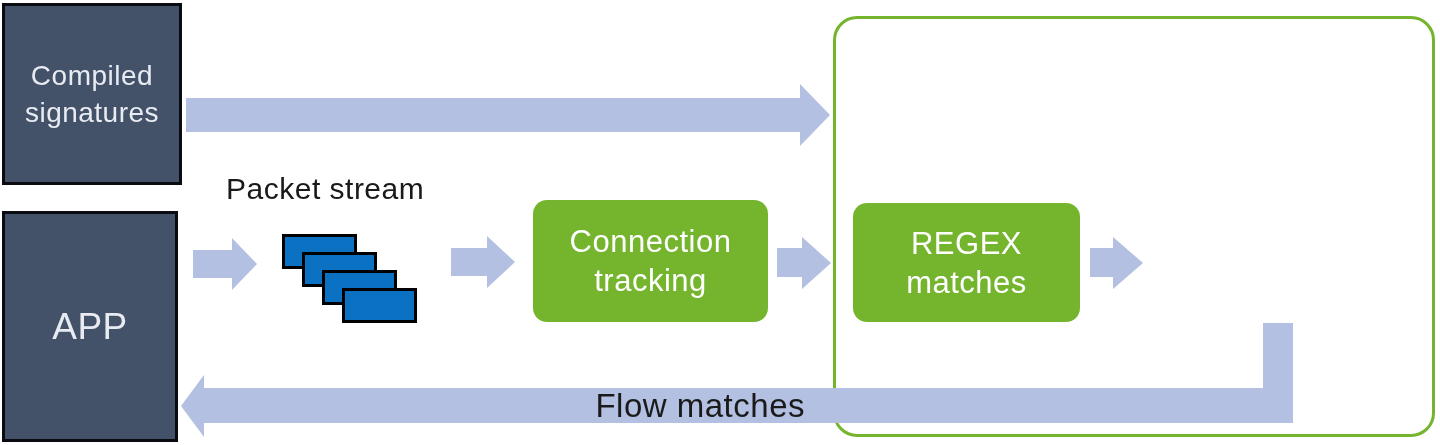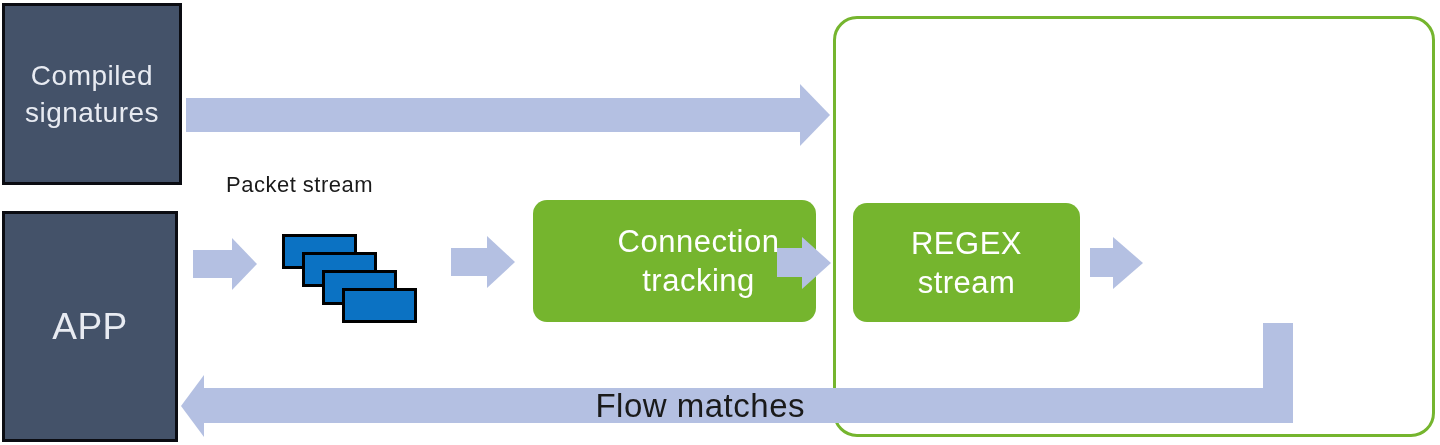--- a/index.html
+++ b/index.html
@@ -22,21 +22,21 @@
     justify-content:center;text-align:center;letter-spacing:.5px;
   }
   #box-compiled{left:2px;top:3px;width:180px;height:182px;font-size:28px;line-height:37px;}
   #box-app{left:2px;top:211px;width:176px;height:231px;font-size:37px;}
   
   .greenbox{
     position:absolute;background:var(--green);border-radius:14px;color:#ffffff;
     display:flex;align-items:center;justify-content:center;text-align:center;
     font-size:31px;line-height:39px;letter-spacing:.5px;
   }
-  #box-conn{left:533px;top:200px;width:235px;height:122px;padding-left:48px;}
+  #box-conn{left:533px;top:200px;width:235px;height:122px;}
   #box-regex{left:853px;top:203px;width:227px;height:119px;}
   #box-post{left:1147px;top:203px;width:230px;height:120px;}
   
   .container-outline{
     position:absolute;left:833px;top:16px;width:602px;height:421px;
     border:3.5px solid var(--green);border-radius:24px;box-sizing:border-box;z-index:1;
   }
   
   .band{position:absolute;background:var(--lav);}
   .head{position:absolute;width:0;height:0;border-style:solid;border-color:transparent;}
@@ -51,21 +51,21 @@
   #arr3-band{left:777px;top:248px;width:25px;height:29px;}
   #arr3-head{left:802px;top:237px;border-top-width:26px;border-bottom-width:26px;border-left-width:29px;}
   #arr4-band{left:1090px;top:248px;width:23px;height:29px;}
   #arr4-head{left:1113px;top:237px;border-top-width:26px;border-bottom-width:26px;border-left-width:30px;}
   
   #flow-vband{left:1263px;top:323px;width:30px;height:100px;z-index:2;}
   #flow-hband{left:204px;top:388px;width:1089px;height:35px;z-index:2;}
   #flow-head{left:181px;top:375px;border-top-width:31px;border-bottom-width:31px;border-right-width:23px;z-index:2;}
   
   .freelabel{position:absolute;color:var(--ink);letter-spacing:.5px;}
-  #lbl-packet{left:226px;top:172px;font-size:22px;}
+  #lbl-packet{left:226px;top:172px;font-size:30px;}
   #lbl-flow{left:455px;top:388px;width:350px;text-align:right;font-size:33px;line-height:35px;z-index:3;}
   
   #packet-stack{position:absolute;left:282px;top:234px;width:140px;height:95px;}
   .packet{position:absolute;width:69px;height:29px;background:var(--blue);border:3px solid #000;}
 </style>
 </head>
 <body>
 
 <div class="stage">
 
@@ -99,21 +99,21 @@
   <div class="greenbox" id="box-conn">
     <span class="pre">Connection
 tracking</span>
   </div>
 
   <div class="band" id="arr3-band"></div>
   <div class="head head-r" id="arr3-head"></div>
 
   <div class="greenbox" id="box-regex">
     <span class="pre">REGEX
-stream</span>
+matches</span>
   </div>
 
   <div class="band" id="arr4-band"></div>
   <div class="head head-r" id="arr4-head"></div>
 
 
   <div class="band" id="flow-vband"></div>
   <div class="band" id="flow-hband"></div>
   <div class="head head-l" id="flow-head"></div>
   <div class="freelabel" id="lbl-flow">Flow matches</div>

